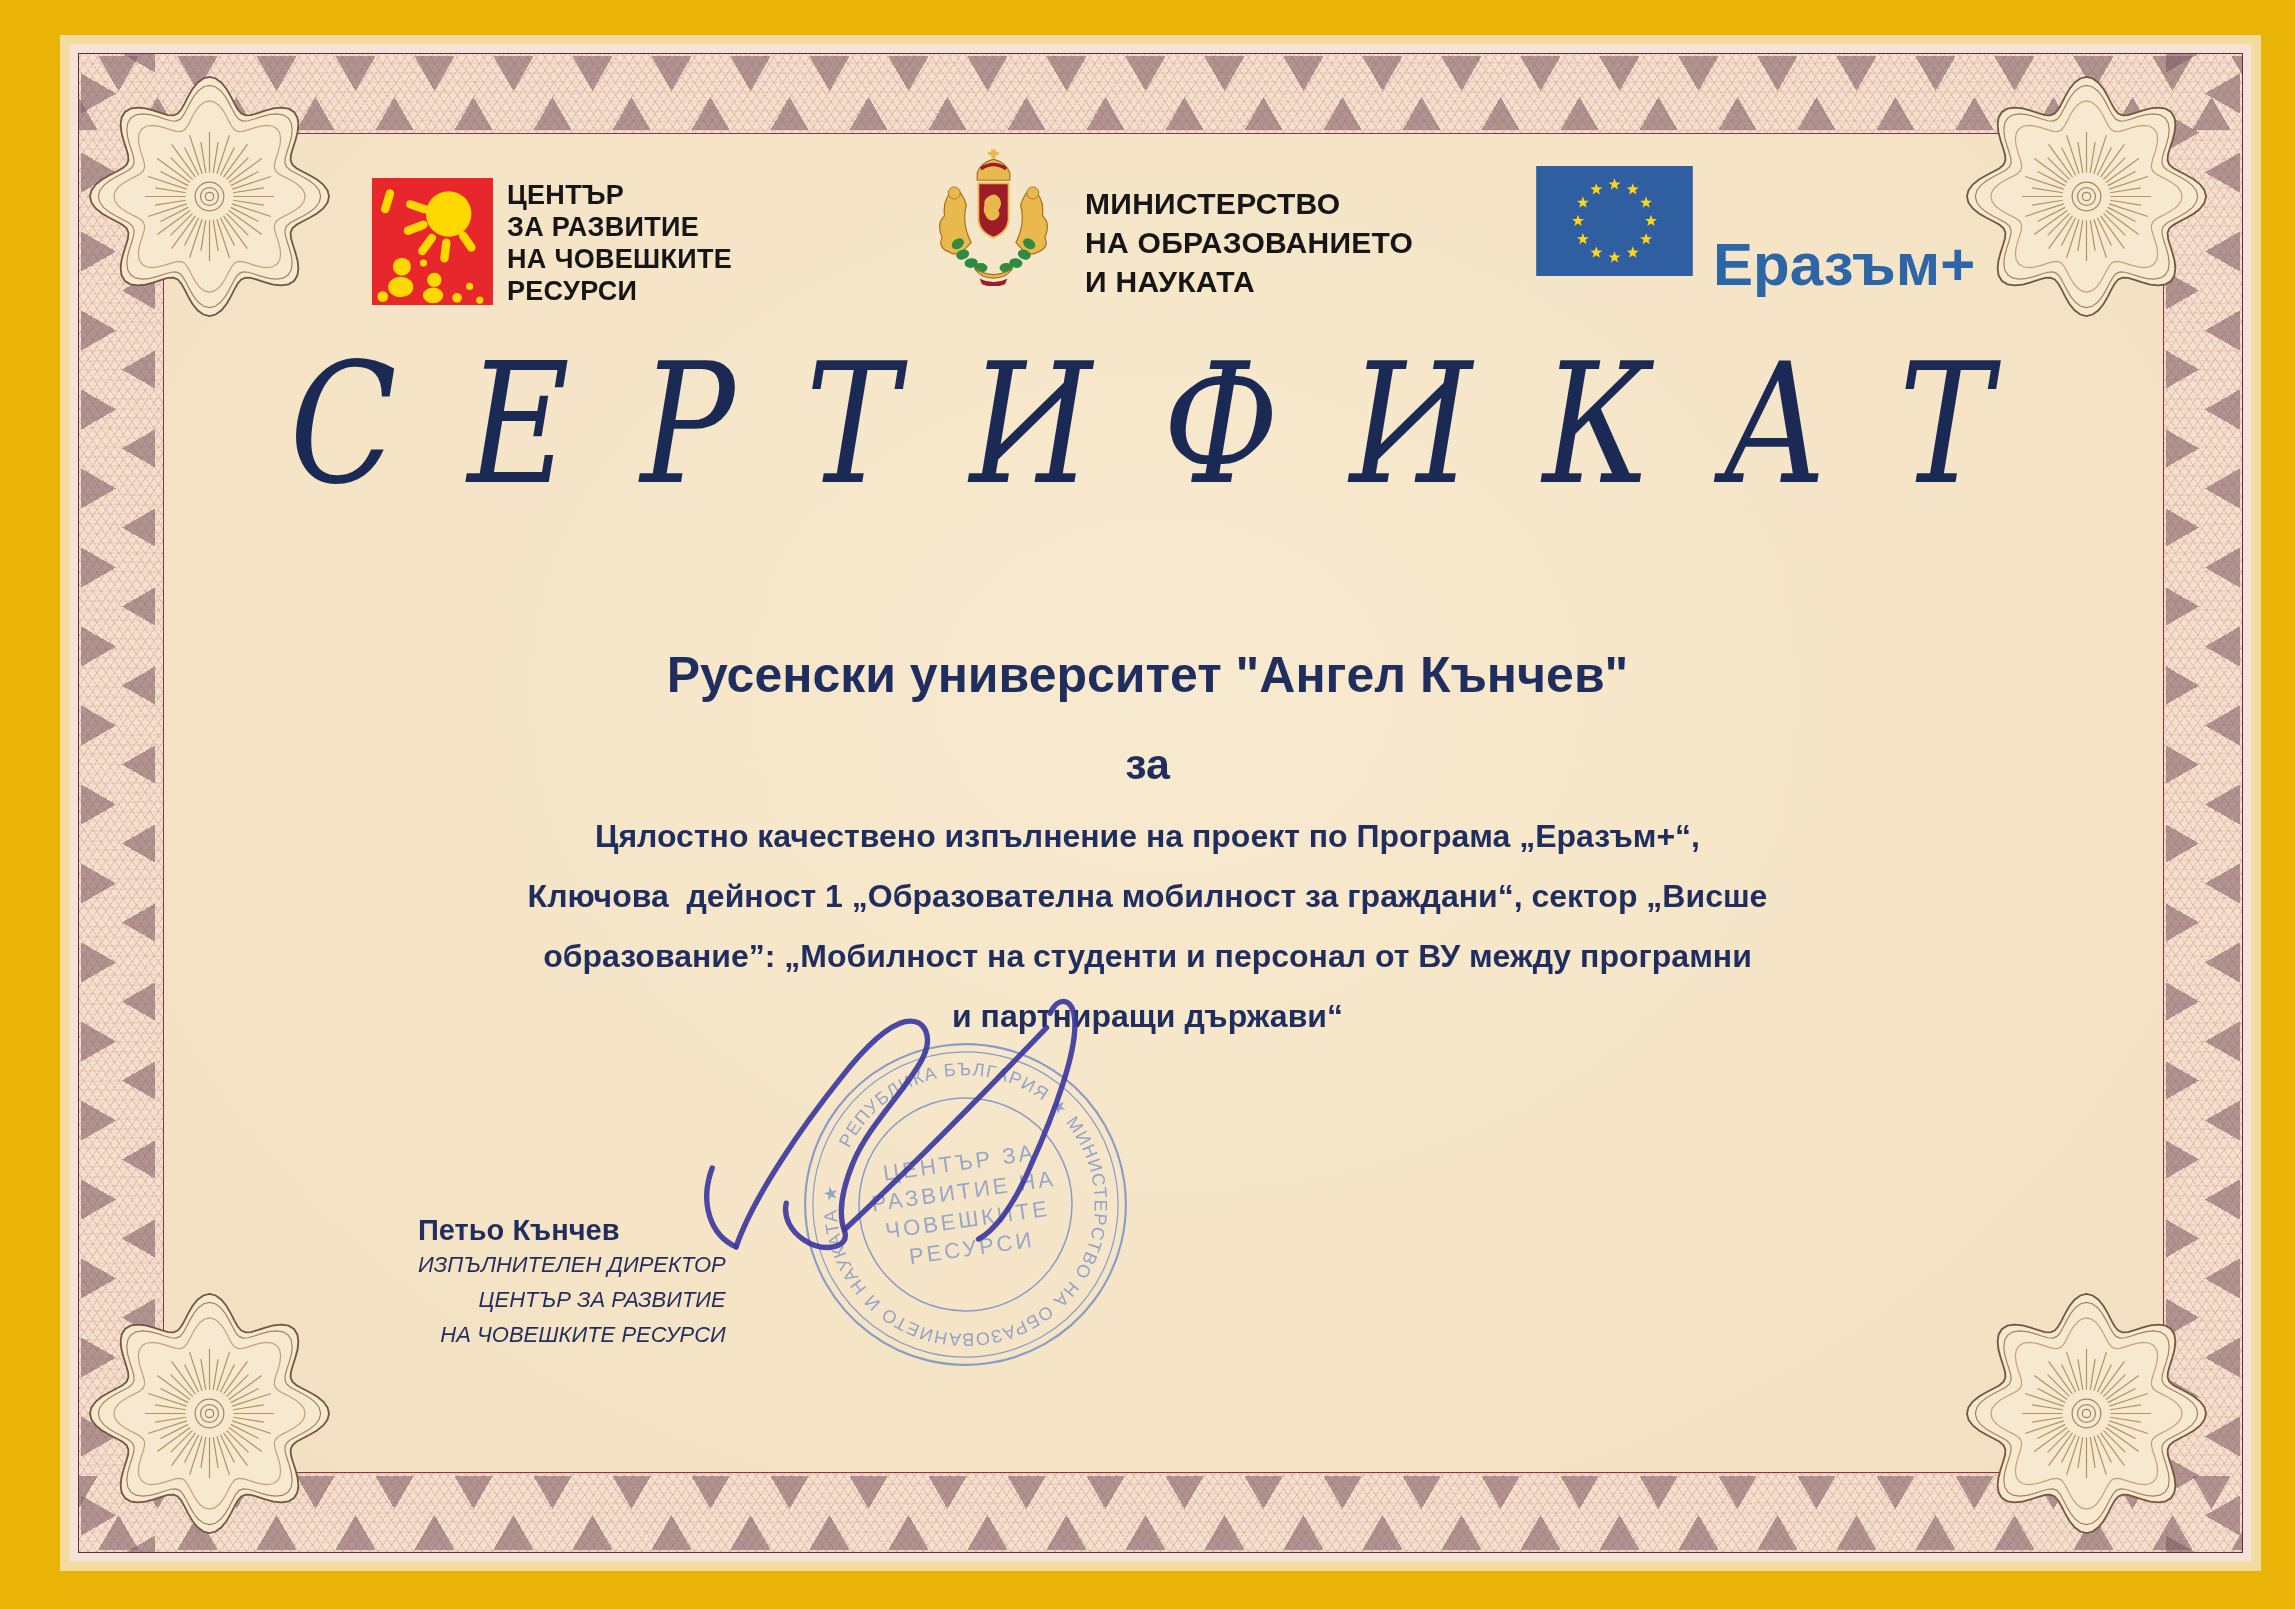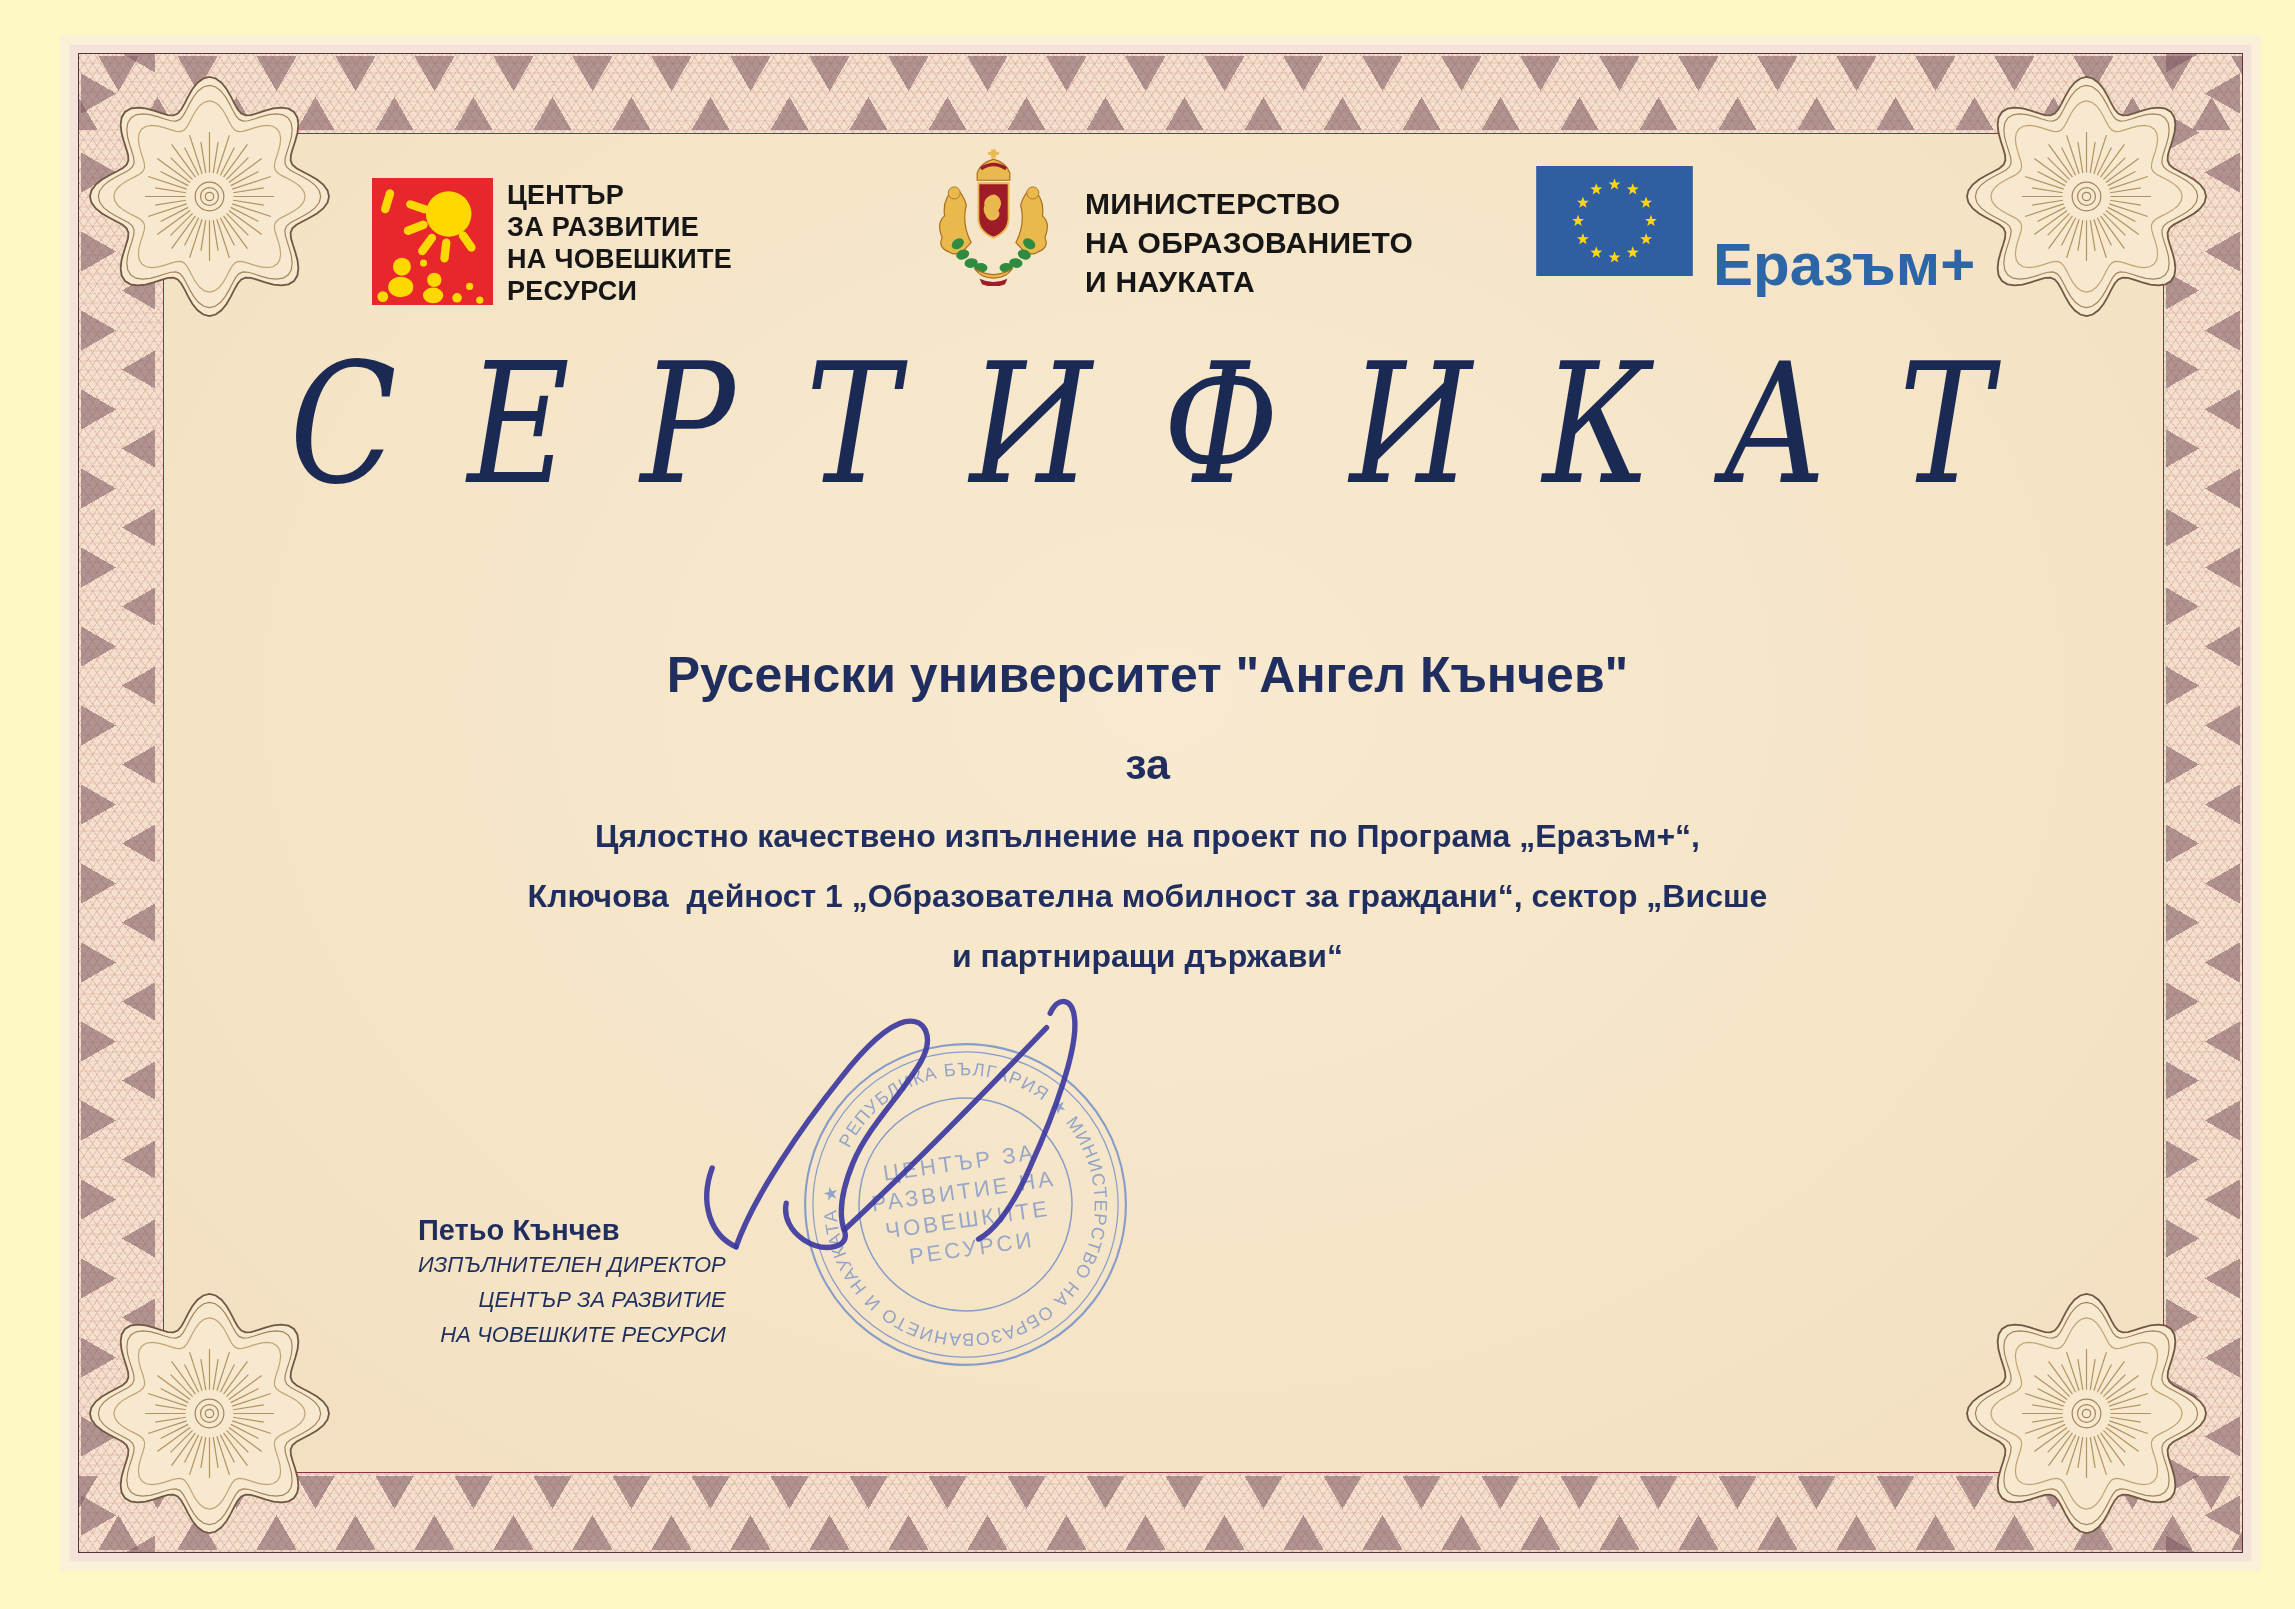--- a/index.html
+++ b/index.html
@@ -1,17 +1,17 @@
 <!DOCTYPE html>
 <html style="--navy: #1f2e5e; --erasmus-blue: #2d66a6; --eu-blue: #2f5fa0; --star-yellow: #ffd617; --hrdc-red: #e8272c; --hrdc-yellow: #ffd800; --stamp-blue: #7e96c8; --pen-blue: #3c3aa0;font-size:9.6px"><head>
 <meta charset="utf-8">
 <style>
   html,body{margin:0;padding:0;}
   body{width:2295px;height:1609px;background:#faf6e8;font-family:"Liberation Sans",sans-serif;}
-  .page{position:absolute;inset:0;width:2295px;height:1609px;background:#fef9c3;overflow:hidden;}
+  .page{position:absolute;inset:0;width:2295px;height:1609px;background:#eab308;overflow:hidden;}
 
   
   .frame-outer{
     position:absolute;left:78px;top:53px;width:2165px;height:1500px;
     border:1.8px solid #54343a;box-sizing:border-box;
     background-color:#f4e0cd;
     background-image:
       repeating-linear-gradient(55deg, rgba(198,138,130,0.30) 0 1.2px, transparent 1.2px 7.2px),
       repeating-linear-gradient(-55deg, rgba(198,138,130,0.30) 0 1.2px, transparent 1.2px 7.2px),
       repeating-linear-gradient(0deg, rgba(222,176,164,0.25) 0 1.8px, transparent 1.8px 9.6px);
@@ -394,20 +394,21 @@
         </g>
     </svg>
     <div class="erasmus">Еразъм+</div>
 
     <div class="title">С Е Р Т И Ф И К А Т</div>
     <div class="recipient navy">Русенски университет "Ангел Кънчев"</div>
     <div class="za navy">за</div>
     <div class="body-par navy">
       <div>Цялостно качествено изпълнение на проект по Програма „Еразъм+“,</div>
       <div>Ключова  дейност 1 „Образователна мобилност за граждани“, сектор „Висше</div>
+      <div>образование”: „Мобилност на студенти и персонал от ВУ между програмни</div>
       <div>и партниращи държави“</div>
     </div>
 
     <svg class="stamp" viewBox="0 0 600 600">
       <g transform="rotate(-8 300 300)">
         <circle cx="300" cy="300" r="268" stroke-width="3.5"></circle>
         <circle cx="300" cy="300" r="255" stroke-width="2"></circle>
         <circle cx="300" cy="300" r="178" stroke-width="2.5"></circle>
         <defs>
           <path id="ringPath" d="M84,300 A216,216 0 1 1 516,300 A216,216 0 1 1 84,300 A216,216 0 1 1 516,300 A216,216 0 1 1 84,300"></path>

